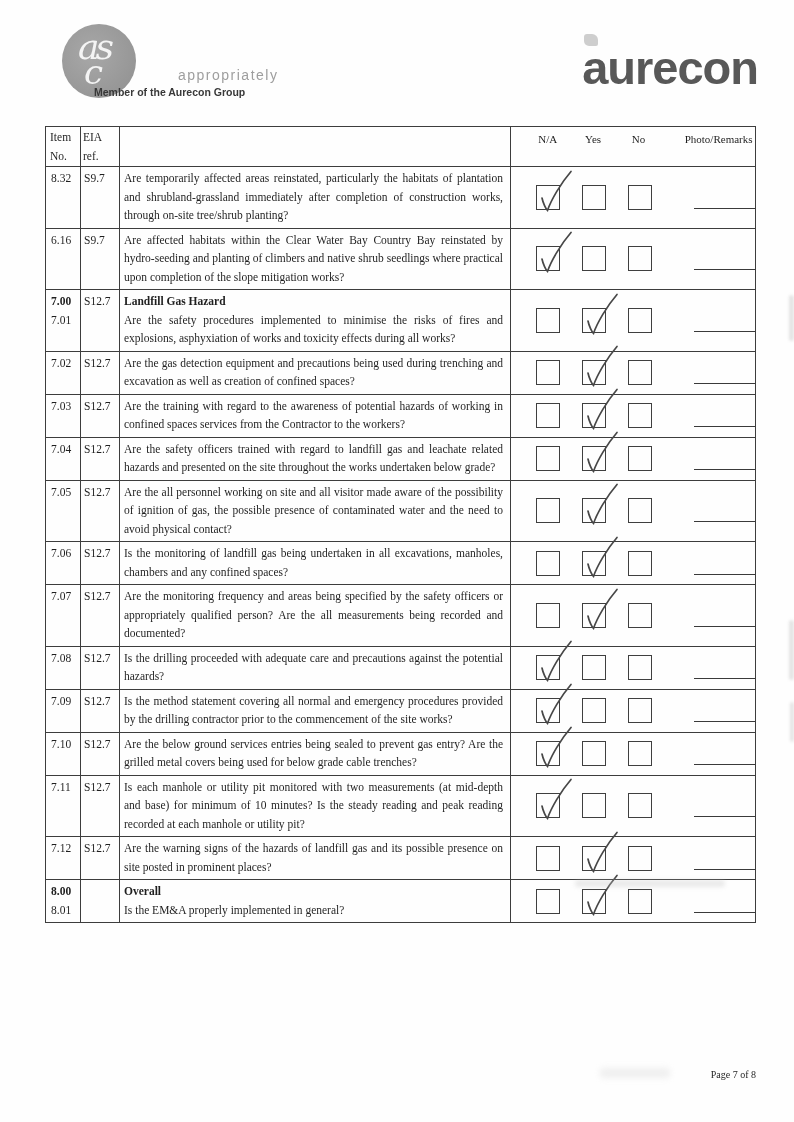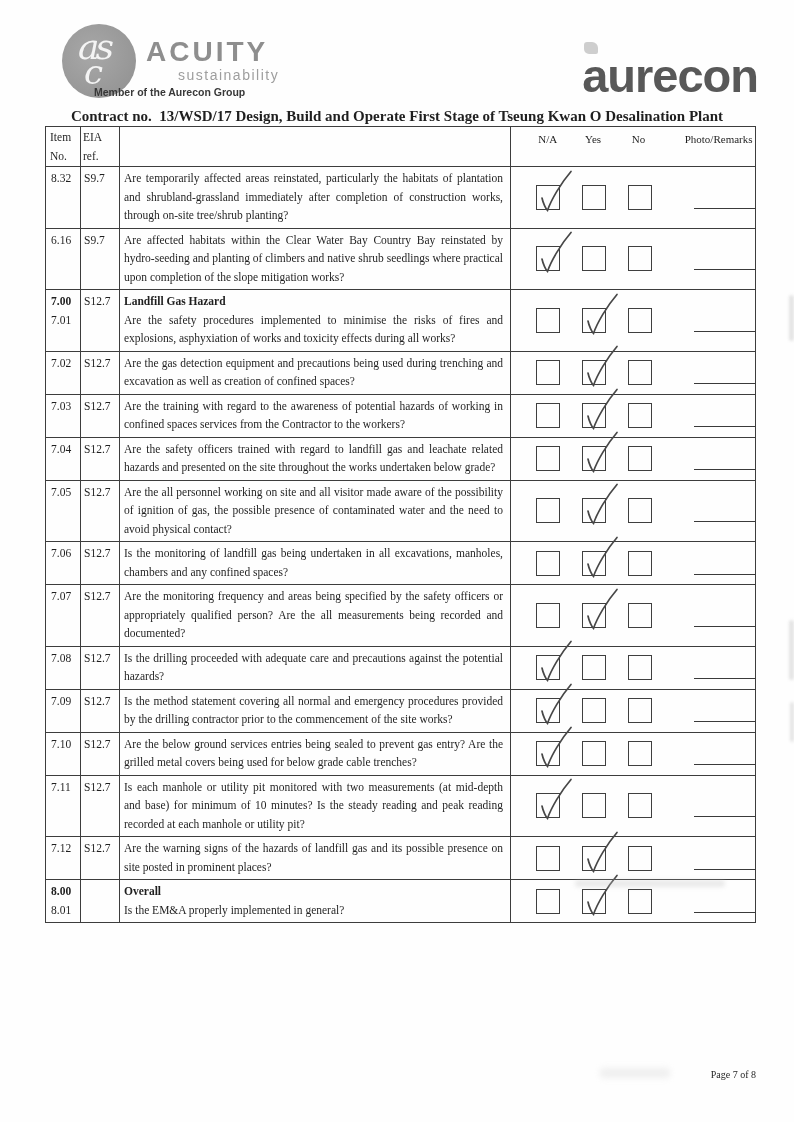--- a/index.html
+++ b/index.html
@@ -23,21 +23,21 @@
     font-weight:bold; font-size:28px; letter-spacing:3px; color:#8e8e8e;
   }
   .acuity-sub {
     position:absolute; top:45px; left:118px; font-family:"Liberation Sans", sans-serif;
     font-size:14px; letter-spacing:1.5px; color:#9e9e9e;
   }
   .acuity-member {
     position:absolute; top:64px; left:34px; font-family:"Liberation Sans", sans-serif;
     font-size:10.5px; font-weight:bold; color:#383838;
   }
-  .brand-right { position:absolute; top:48px; right:36px; height:60px; }
+  .brand-right { position:absolute; top:40px; right:36px; height:60px; }
   .aurecon-mark {
     position:absolute; top:-6px; left:2px; width:14px; height:12px;
     background:#c5c5c5; border-radius:3px 6px 2px 5px; opacity:.85;
   }
   .aurecon-name {
     font-family:"Liberation Sans", sans-serif; font-weight:800; font-size:47px;
     letter-spacing:-1px; color:#585858; line-height:56px;
   }
 
   
@@ -95,31 +95,29 @@
 </head>
 <body>
 
 <div class="page">
 
   <div class="brand-left">
     <div class="logo-circle">
       <span class="m1">as</span>
       <span class="m2">c</span>
     </div>
-    <div class="acuity-name">ACUITY</div>
-    <div class="acuity-sub">sustainability</div>
+    <div class="acuity-sub">appropriately</div>
     <div class="acuity-member">Member of the Aurecon Group</div>
   </div>
 
   <div class="brand-right">
     <span class="aurecon-mark"></span>
     <div class="aurecon-name">aurecon</div>
   </div>
 
-  <div class="title">Contract no.  13/WSD/17 Design, Build and Operate First Stage of Tseung Kwan O Desalination Plant</div>
 
   <table class="checklist">
     <colgroup>
         <col class="c1">
         <col class="c2">
         <col class="c3">
         <col class="c4">
       </colgroup>
     <thead>
       <tr>

